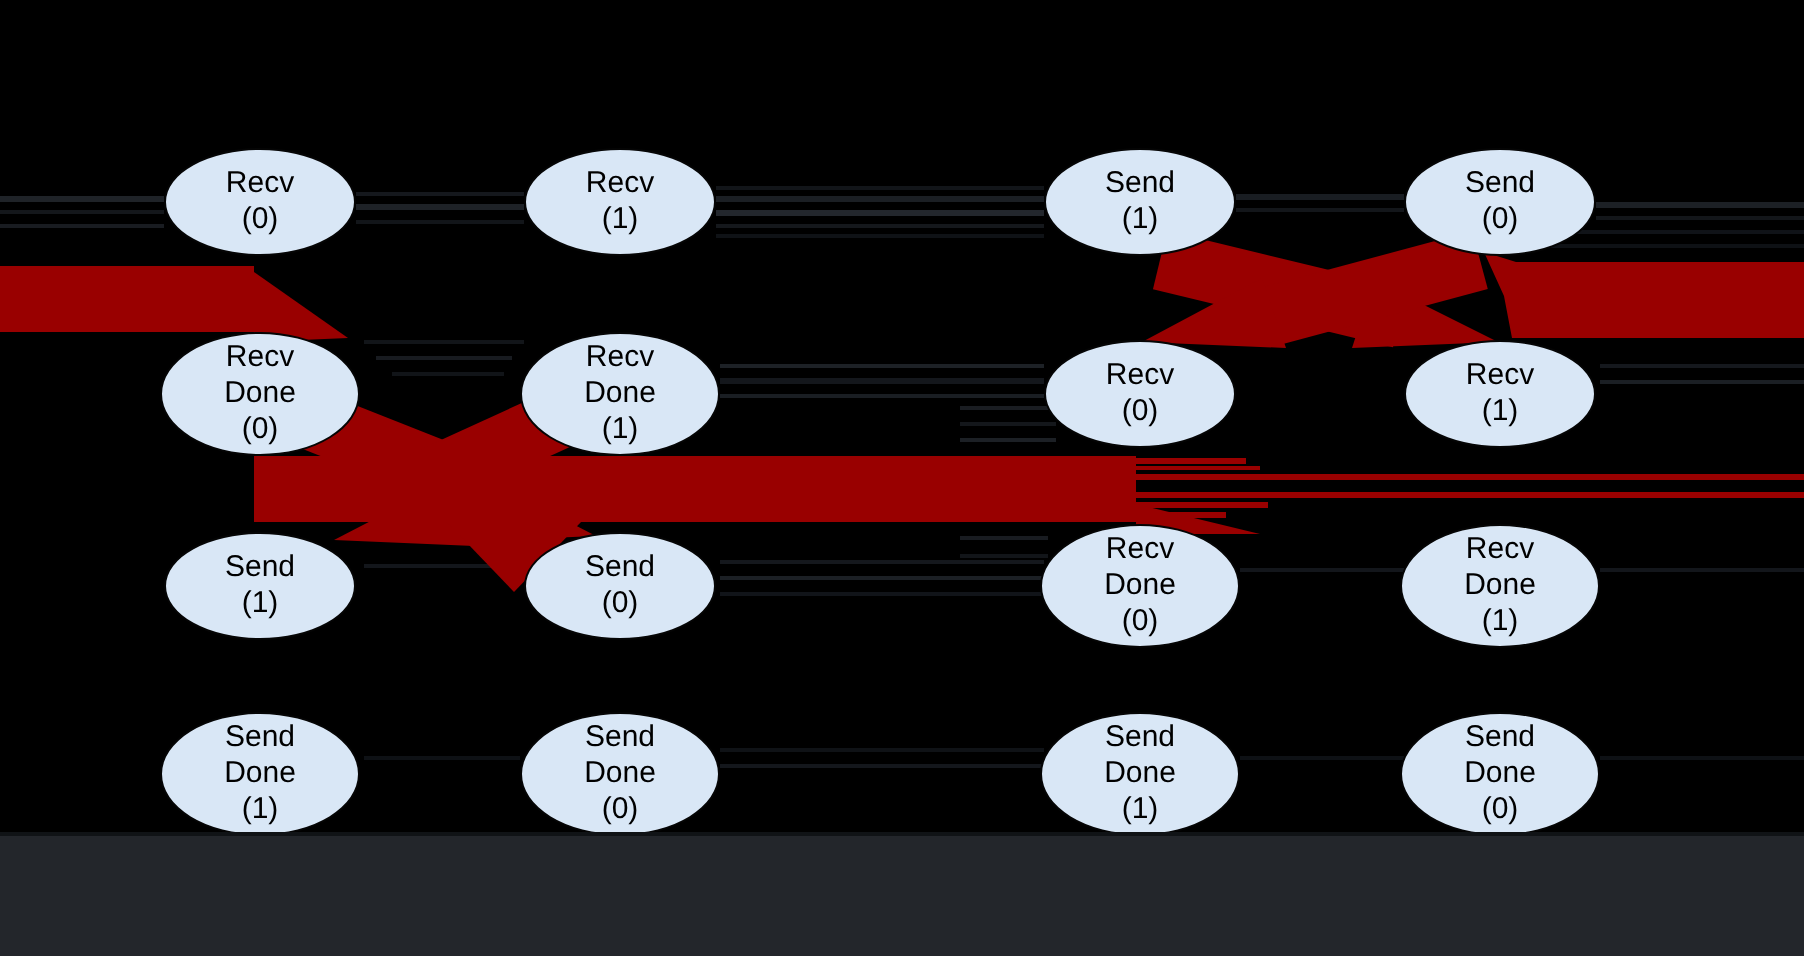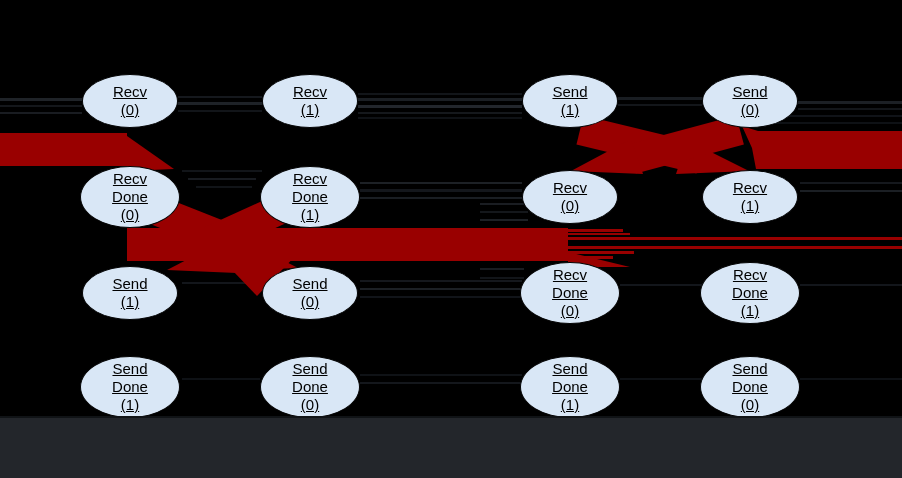--- a/index.html
+++ b/index.html
@@ -18,21 +18,21 @@
   #stage{position:absolute;inset:0;width:902px;height:478px;}
   svg.edge-layer{position:absolute;left:0;top:0;z-index:1;}
   .red{fill:var(--edge-red);}
   .redline{stroke:var(--edge-red);}
   .node{
     position:absolute;z-index:2;box-sizing:border-box;
     border-radius:50%;
     background:var(--node-fill);
     border:1.6px solid var(--node-border);
     display:flex;flex-direction:column;align-items:center;justify-content:center;
-    font-size:15px;line-height:18px;color:#000;text-align:center;text-decoration:underline;
+    font-size:15px;line-height:18px;color:#000;text-align:center;
   }
   .node span{display:block;}
   .bottom-bar{
     position:absolute;left:0;top:416px;width:902px;height:62px;z-index:3;
     background:var(--bottom-bar);
     border-top:2px solid #101316;box-sizing:border-box;
   }
 </style>
 </head>
 <body>

